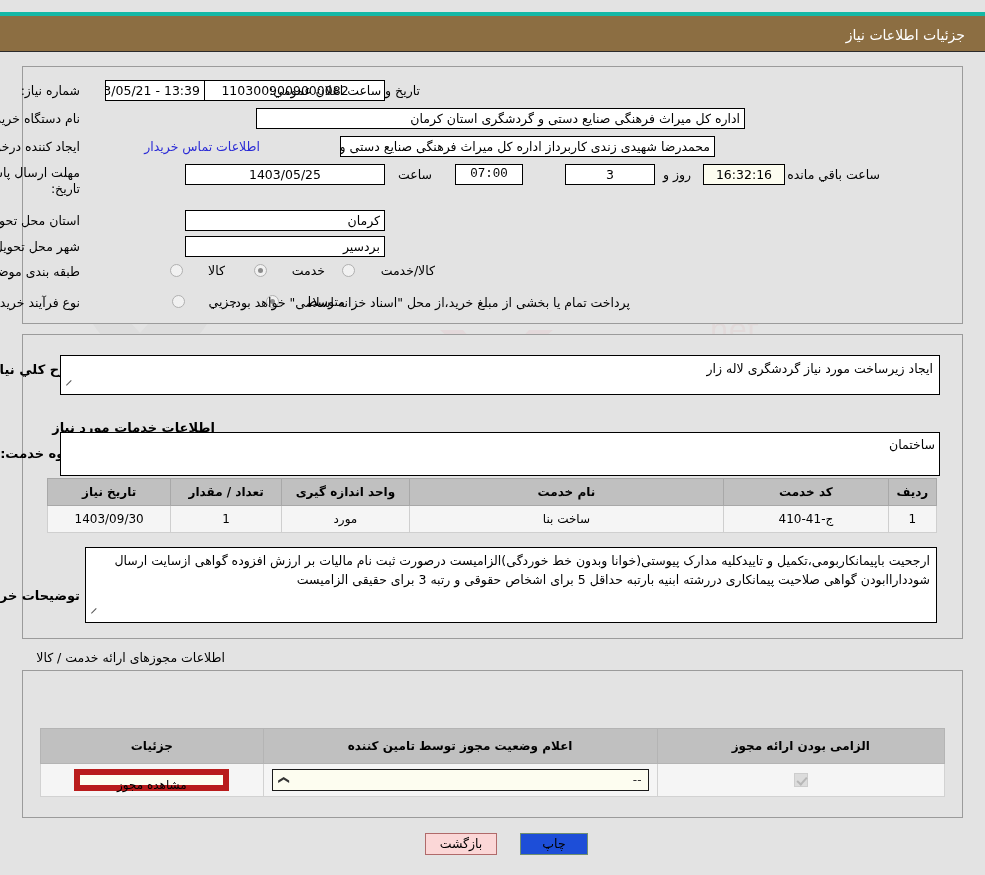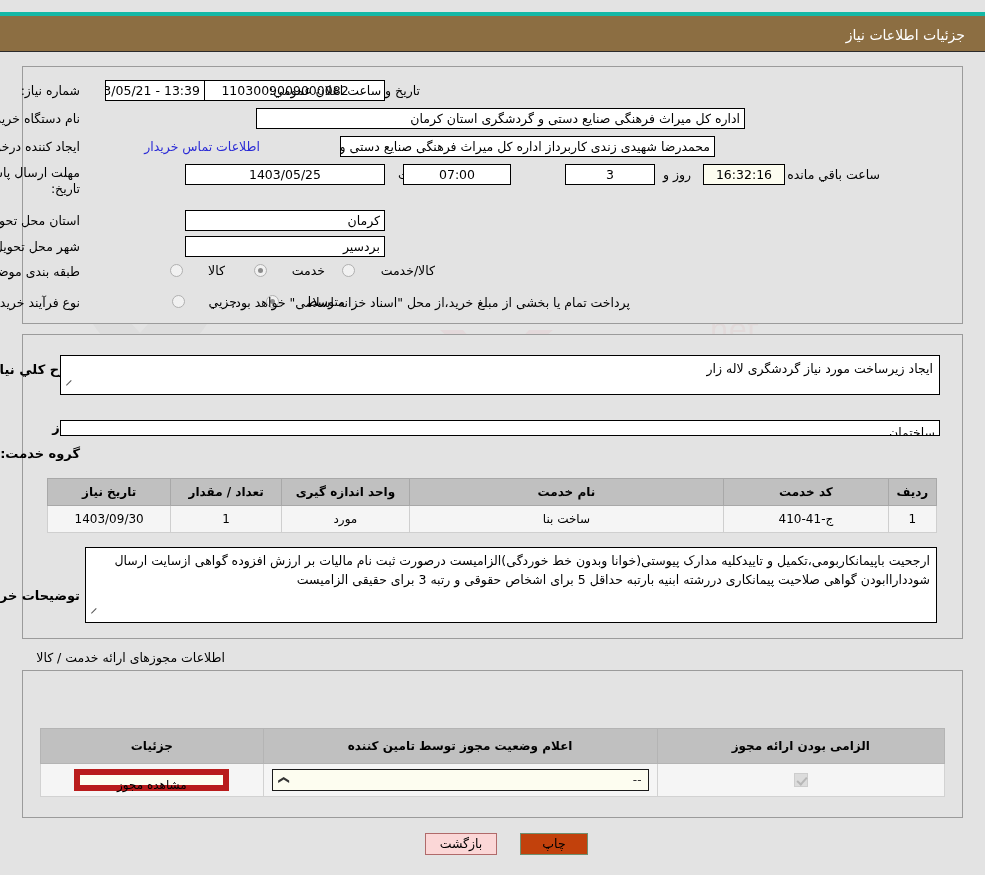--- a/index.html
+++ b/index.html
@@ -249,21 +249,21 @@
     position: absolute;
     height: 22px;
     line-height: 20px;
     box-sizing: border-box;
     border: 1px solid #8a4848;
     text-align: center;
     font-size: 12.5px;
     color: #000;
     z-index: 5;
   }
-  #btn-print  { background: #c2410c; border-color: #6f8f6f; left: 520px; top: 833px; width: 68px; }
+  #btn-print  { background: #1d4ed8; border-color: #6f8f6f; left: 520px; top: 833px; width: 68px; }
   #btn-back   { background: #fbd7d7; border-color: #b06a6a; left: 425px; top: 833px; width: 72px; }
 </style>
 </head>
 <body>
 
 <svg class="watermark" viewBox="0 0 985 250" xmlns="http://www.w3.org/2000/svg">
   <g fill="#c9c9c9">
     <path d="M150 10 L215 32 L215 105 Q215 150 150 175 Q85 150 85 105 L85 32 Z" fill="#cfcfcf"></path>
     <path d="M118 92 l22 24 l46 -52 l13 13 l-59 66 l-35 -38 z" fill="#e3e3e3"></path>
   </g>
@@ -294,21 +294,21 @@
 <div class="box rt" style="right:240px; top:108px; left:256px; width:auto;">اداره کل میراث فرهنگی  صنایع دستی و گردشگری استان کرمان</div>
 
 <div class="lbl" style="right:905px; top:139px;">ایجاد کننده درخواست:</div>
 <div class="box rt" style="right:270px; top:136px; left:340px; width:auto;">محمدرضا شهیدی زندی کاربرداز اداره کل میراث فرهنگی  صنایع دستی و گردشگ</div>
 <div class="lbl link" style="right:725px; top:139px;">اطلاعات تماس خریدار</div>
 
 <div class="lbl" style="right:905px; top:165px;">مهلت ارسال پاسخ: تا</div>
 <div class="lbl" style="right:905px; top:181px;">تاریخ:</div>
 <div class="box" style="right:600px; top:164px; width:200px;">1403/05/25</div>
 <div class="lbl" style="right:553px; top:167px;">ساعت</div>
-<div class="box" style="right:474px; top:164px; width:108px;">07:00</div>
+<div class="box" style="right:462px; top:164px; width:68px;font-family:Liberation Mono, monospace;">07:00</div>
 <div class="box" style="right:330px; top:164px; width:90px;">3</div>
 <div class="lbl" style="right:294px; top:167px;">روز و</div>
 <div class="box ivory" style="right:200px; top:164px; width:82px;">16:32:16</div>
 <div class="lbl" style="right:105px; top:167px;">ساعت باقي مانده</div>
 
 <div class="lbl" style="right:905px; top:213px;">استان محل تحویل:</div>
 <div class="box rt" style="right:600px; top:210px; width:200px;">کرمان</div>
 
 <div class="lbl" style="right:905px; top:239px;">شهر محل تحویل:</div>
 <div class="box rt" style="right:600px; top:236px; width:200px;margin-left:43px;">بردسیر</div>
@@ -332,21 +332,21 @@
 
 <div class="lbl bold" style="right:905px; top:362px; font-size:13px;">شرح کلي نیاز:</div>
 <div class="tbox" style="right:45px; top:355px; left:60px; height:40px;">
   <span>ایجاد زیرساخت مورد نیاز گردشگری لاله زار</span>
   <span class="resize-grip"></span>
 </div>
 
 <div class="lbl bold" style="right:770px; top:420px; font-size:13px;">اطلاعات خدمات مورد نیاز</div>
 
 <div class="lbl bold" style="right:905px; top:446px; font-size:13px;">گروه خدمت:</div>
-<div class="box rt" style="right:45px; top:420px; left:60px; width:auto; height:16px; line-height:24px;">ساختمان</div>
+<div class="box rt" style="right:45px; top:432px; left:60px; width:auto; height:44px; line-height:24px;">ساختمان</div>
 
 <table class="dtable" style="right:48px; top:478px; width:890px;">
   <thead>
     <tr>
       <th style="width:36px;">ردیف</th>
       <th style="width:170px;">کد خدمت</th>
       <th style="width:352px;">نام خدمت</th>
       <th style="width:130px;">واحد اندازه گیری</th>
       <th style="width:110px;">تعداد / مقدار</th>
       <th style="width:118px;">تاریخ نیاز</th>

